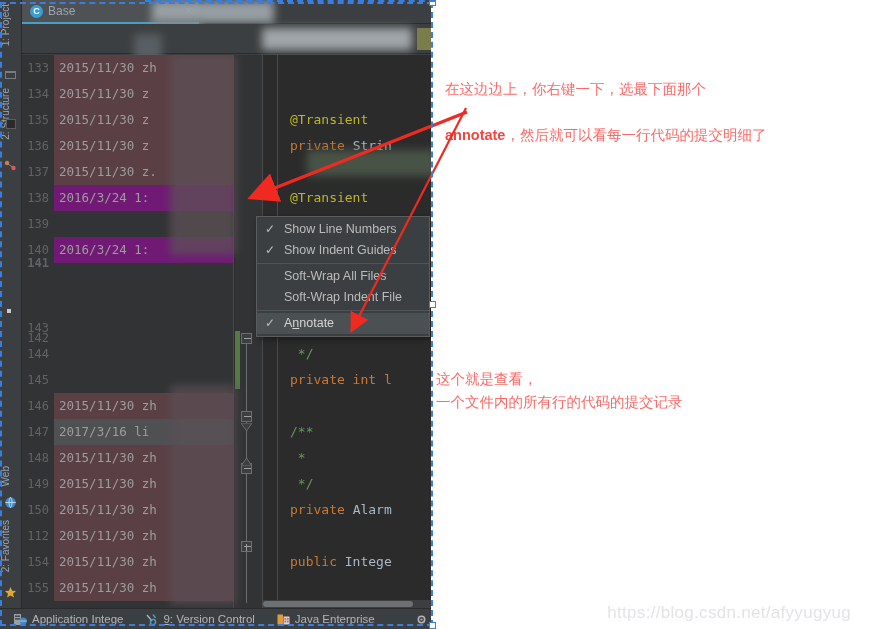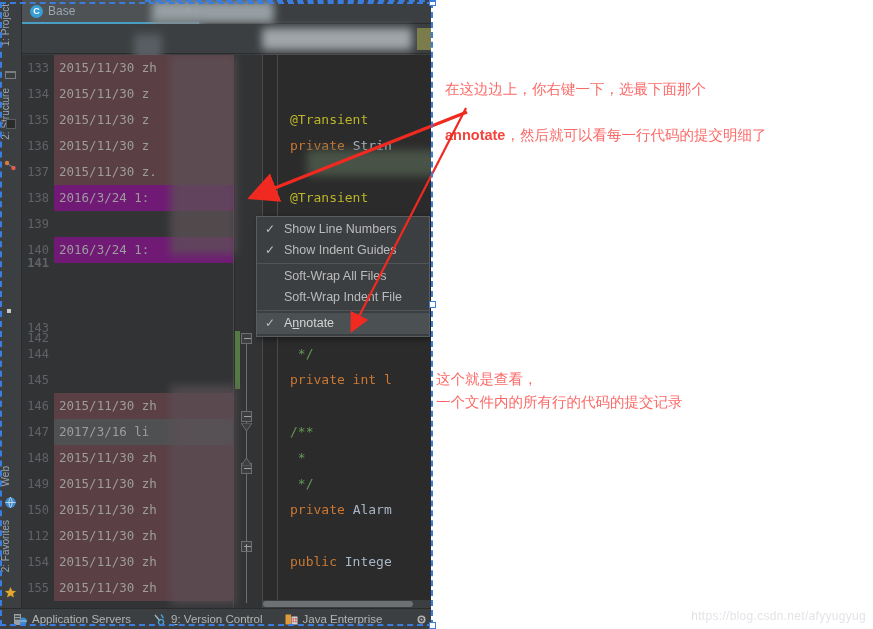--- a/index.html
+++ b/index.html
@@ -261,22 +261,22 @@
     background: #ffffff; border: 1px solid #3b7ddd;
   }
   #marquee-top {
     position: absolute; left: 145px; top: 0px;
     width: 290px; height: 4px;
     z-index: 71;
   }
 
   
   #watermark {
-    position: absolute; right: 7px; bottom: 6px;
-    color: #e2e4e8; font-size: 12px;
+    position: absolute; right: 22px; bottom: 6px;
+    color: #e2e4e8; font-size: 17px;
     letter-spacing: .3px;
     font-family: "Liberation Sans", sans-serif;
     z-index: 5;
   }
 </style>
 </head>
 <body>
 
 <div id="root">
 
@@ -422,21 +422,21 @@
 
     <div id="statusbar">
       <div class="sb-item">
         <svg class="ico" viewBox="0 0 13 13">
           <rect x="0" y="1" width="7" height="11" fill="#9aa0a4"></rect>
           <rect x="1" y="2.5" width="5" height="1.4" fill="#3c3f41"></rect>
           <rect x="1" y="5.2" width="5" height="1.4" fill="#3c3f41"></rect>
           <circle cx="9.2" cy="8" r="3.6" fill="#3e8ac9"></circle>
           <path d="M5.6 8h7.2" stroke="#d8e6f2" stroke-width=".7"></path>
         </svg>
-        <span>Application Servers</span>
+        <span>Application Intege</span>
       </div>
       <div class="sb-item" style="margin-left:22px;">
         <svg class="ico" viewBox="0 0 13 13">
           <path d="M2 2 L7 8" stroke="#a6b8c7" stroke-width="1.3" fill="none"></path>
           <circle cx="8" cy="9" r="2.6" fill="none" stroke="#49a0d0" stroke-width="1.3"></circle>
           <path d="M8 1.5 L10.5 5" stroke="#49a0d0" stroke-width="1.3" fill="none"></path>
         </svg>
         <span><u>9</u><span>: Version Control</span></span>
       </div>
       <div class="sb-item" style="margin-left:22px;">

